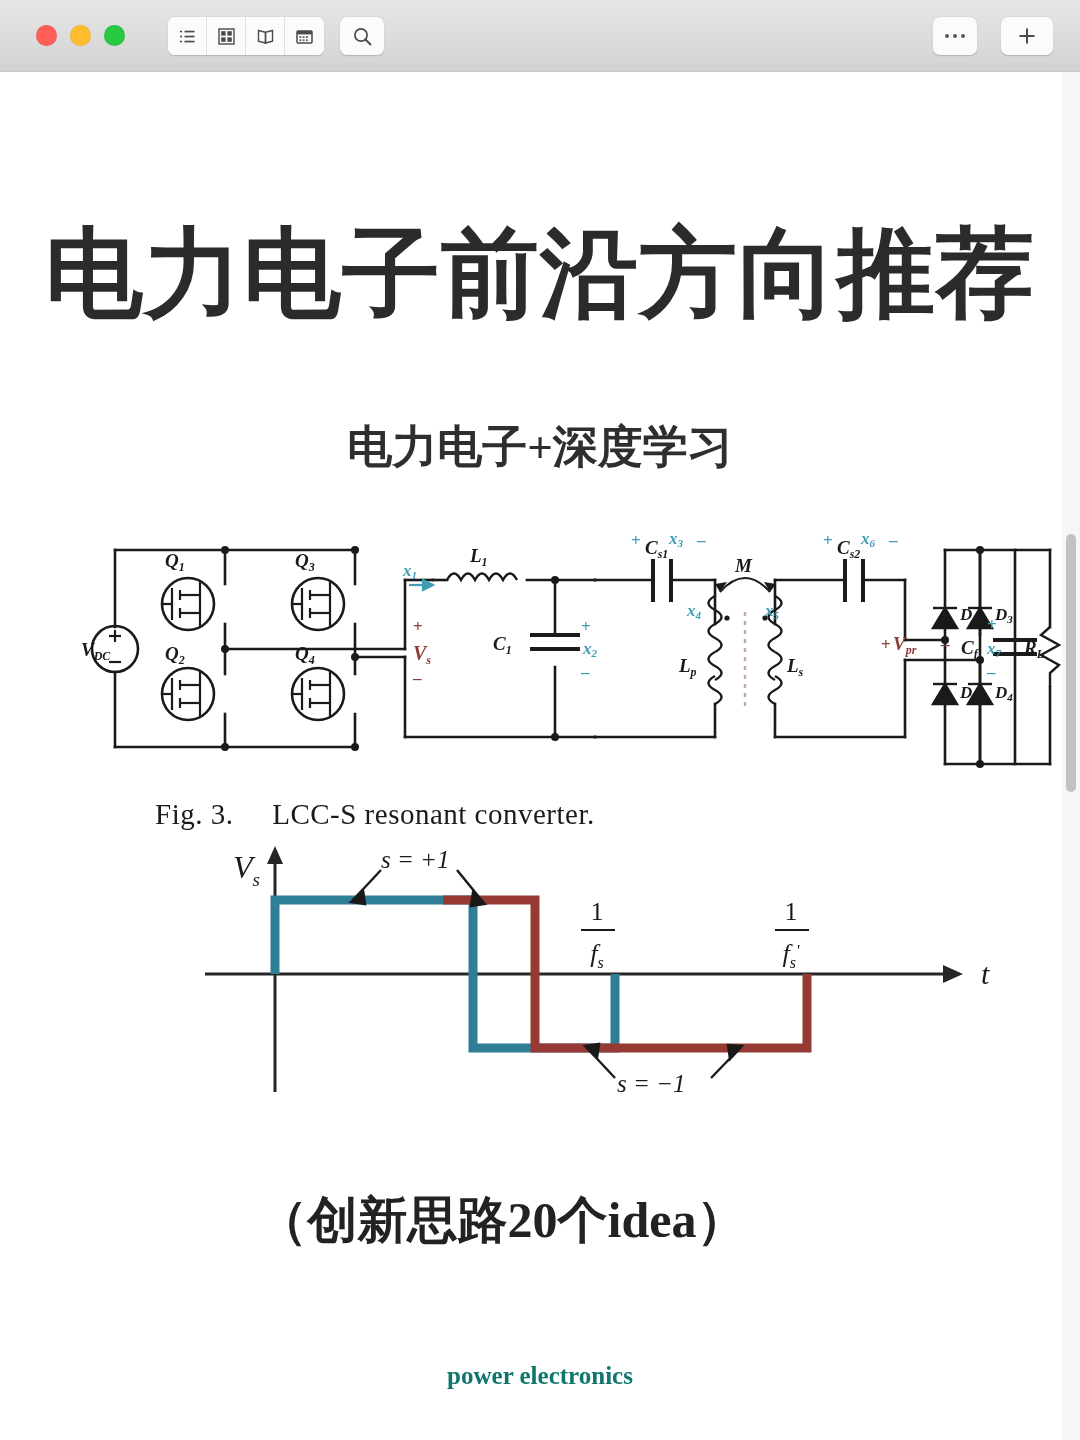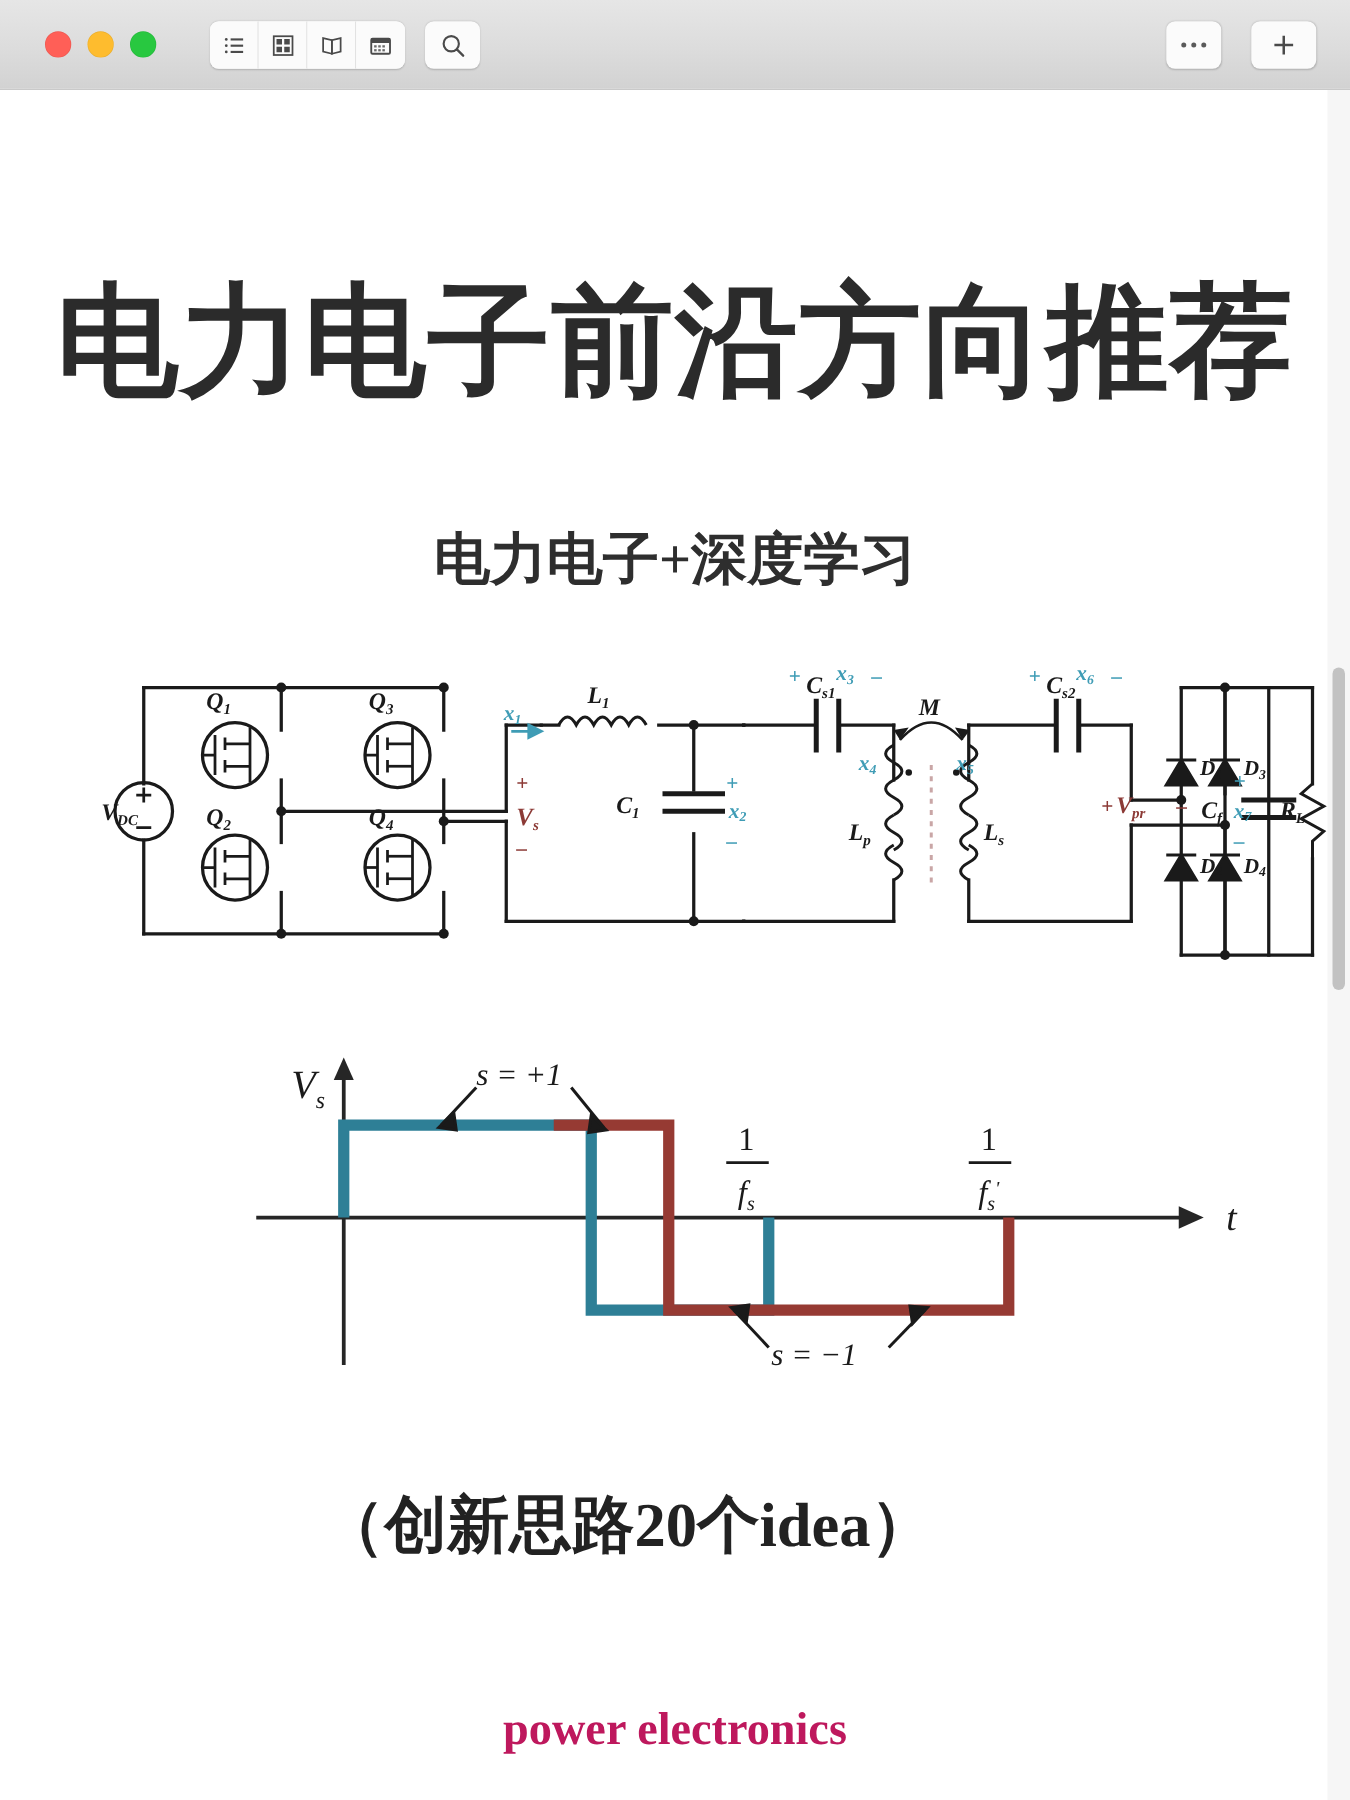--- a/index.html
+++ b/index.html
@@ -158,22 +158,22 @@
     color: #222;
   }
 
   .doc-footer {
     position: absolute;
     top: 1290px;
     left: 0; width: 1080px;
     text-align: center;
     font-family: "Liberation Serif", "DejaVu Serif", serif;
     font-weight: bold;
-    font-size: 37px;
-    color: #be185d;
+    font-size: 25px;
+    color: #0f766e;
   }
 
   
   .scrollbar-track {
     position: absolute;
     top: 72px; right: 0;
     width: 18px;
     height: 1368px;
     background: #f6f6f6;
   }
@@ -512,20 +512,25 @@
         </g>
         <g fill="#8c3a36" font-size="17" font-weight="bold">
           <text x="338" y="100">+</text>
             <text x="338" y="152">–</text>
           <text x="806" y="118">+</text>
             <text x="866" y="118">–</text>
         </g>
       </svg>
     </div>
 
+    <div class="fig-caption">
+      <span>Fig. 3.</span>
+      &nbsp;&nbsp;&nbsp;
+      <span>LCC-S resonant converter.</span>
+    </div>
 
     <div style="position:absolute; top:770px; left:0; width:1080px;">
       <svg width="820" height="260" viewBox="0 0 820 260" style="margin-left:195px;">
 
         <line x1="80" y1="250" x2="80" y2="14" stroke="#262626" stroke-width="3"></line>
         <polygon points="80,4 72,22 88,22" fill="#262626"></polygon>
         <line x1="10" y1="132" x2="755" y2="132" stroke="#262626" stroke-width="3"></line>
         <polygon points="768,132 748,123 748,141" fill="#262626"></polygon>
 
         <polyline points="80,132 80,58 278,58 278,206 420,206 420,132" fill="none" stroke="#2e7f96" stroke-width="9" stroke-linejoin="miter" stroke-linecap="butt"></polyline>

